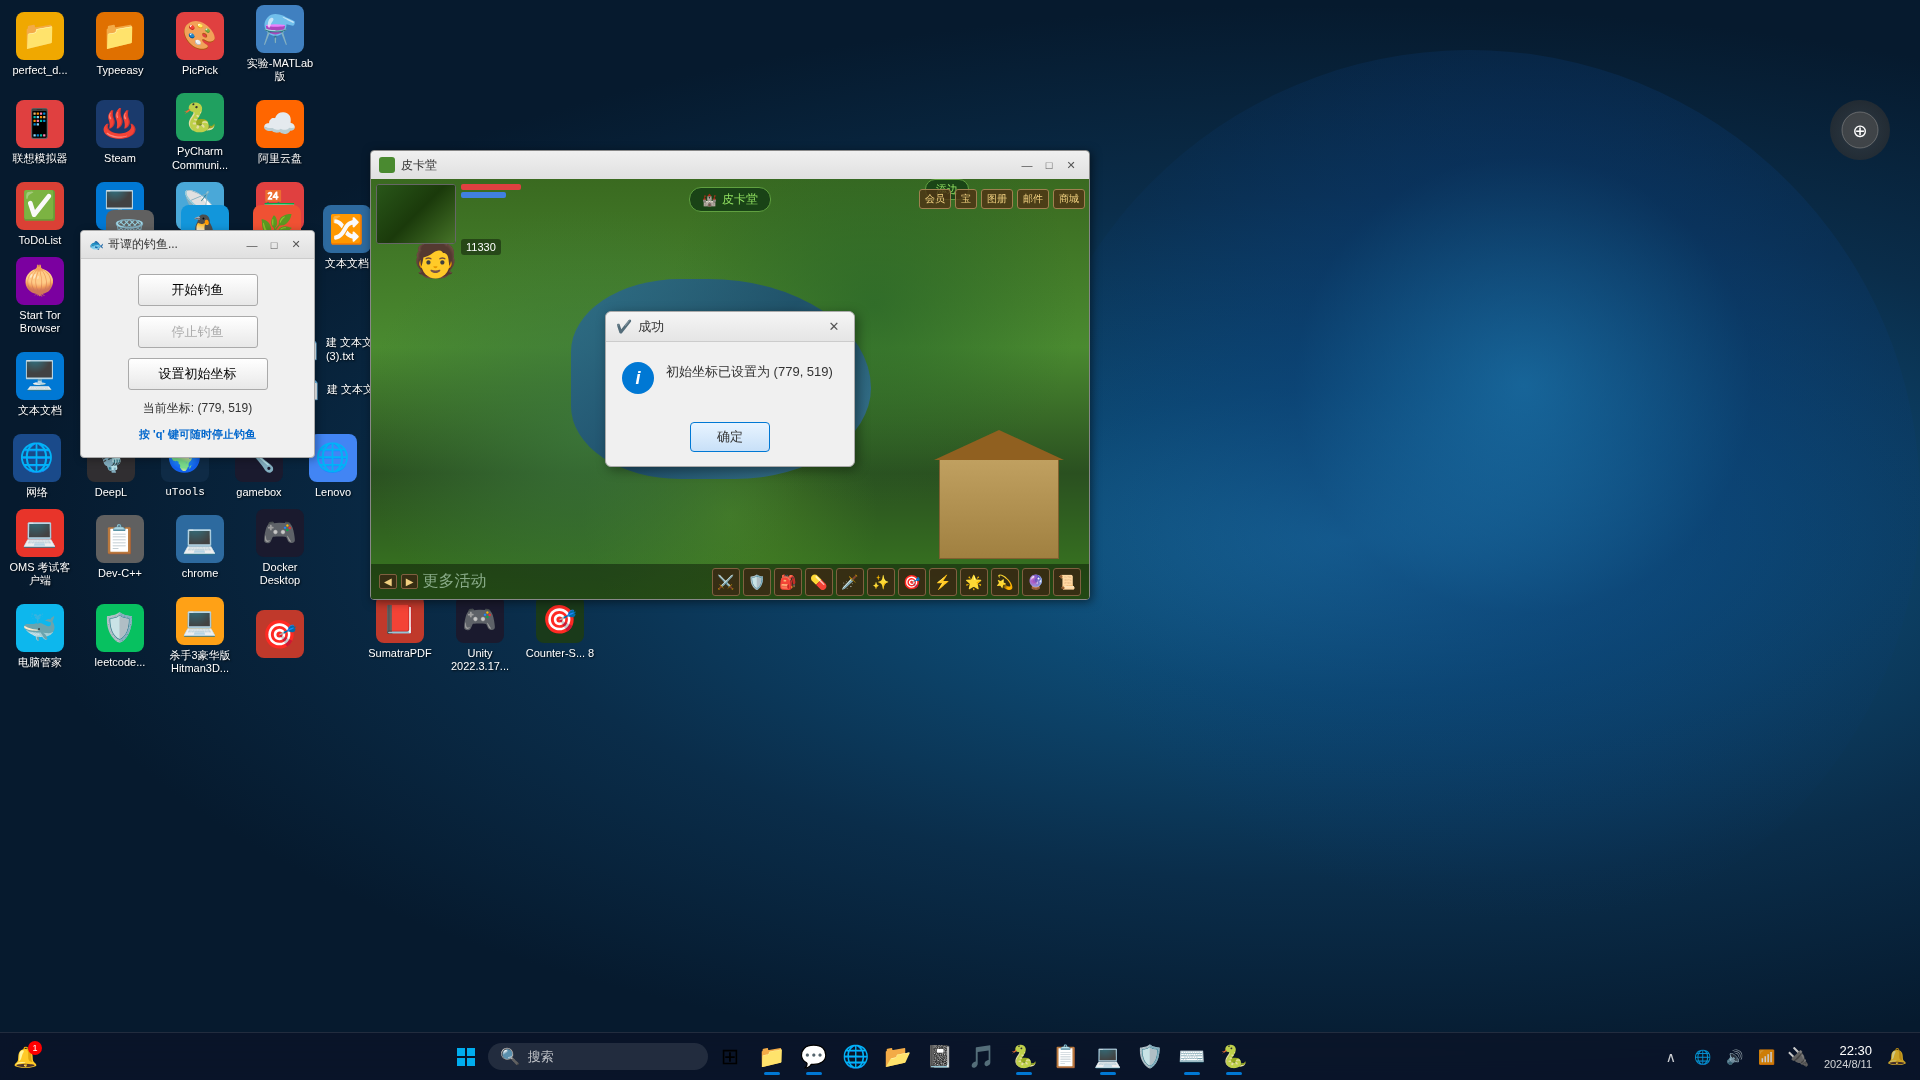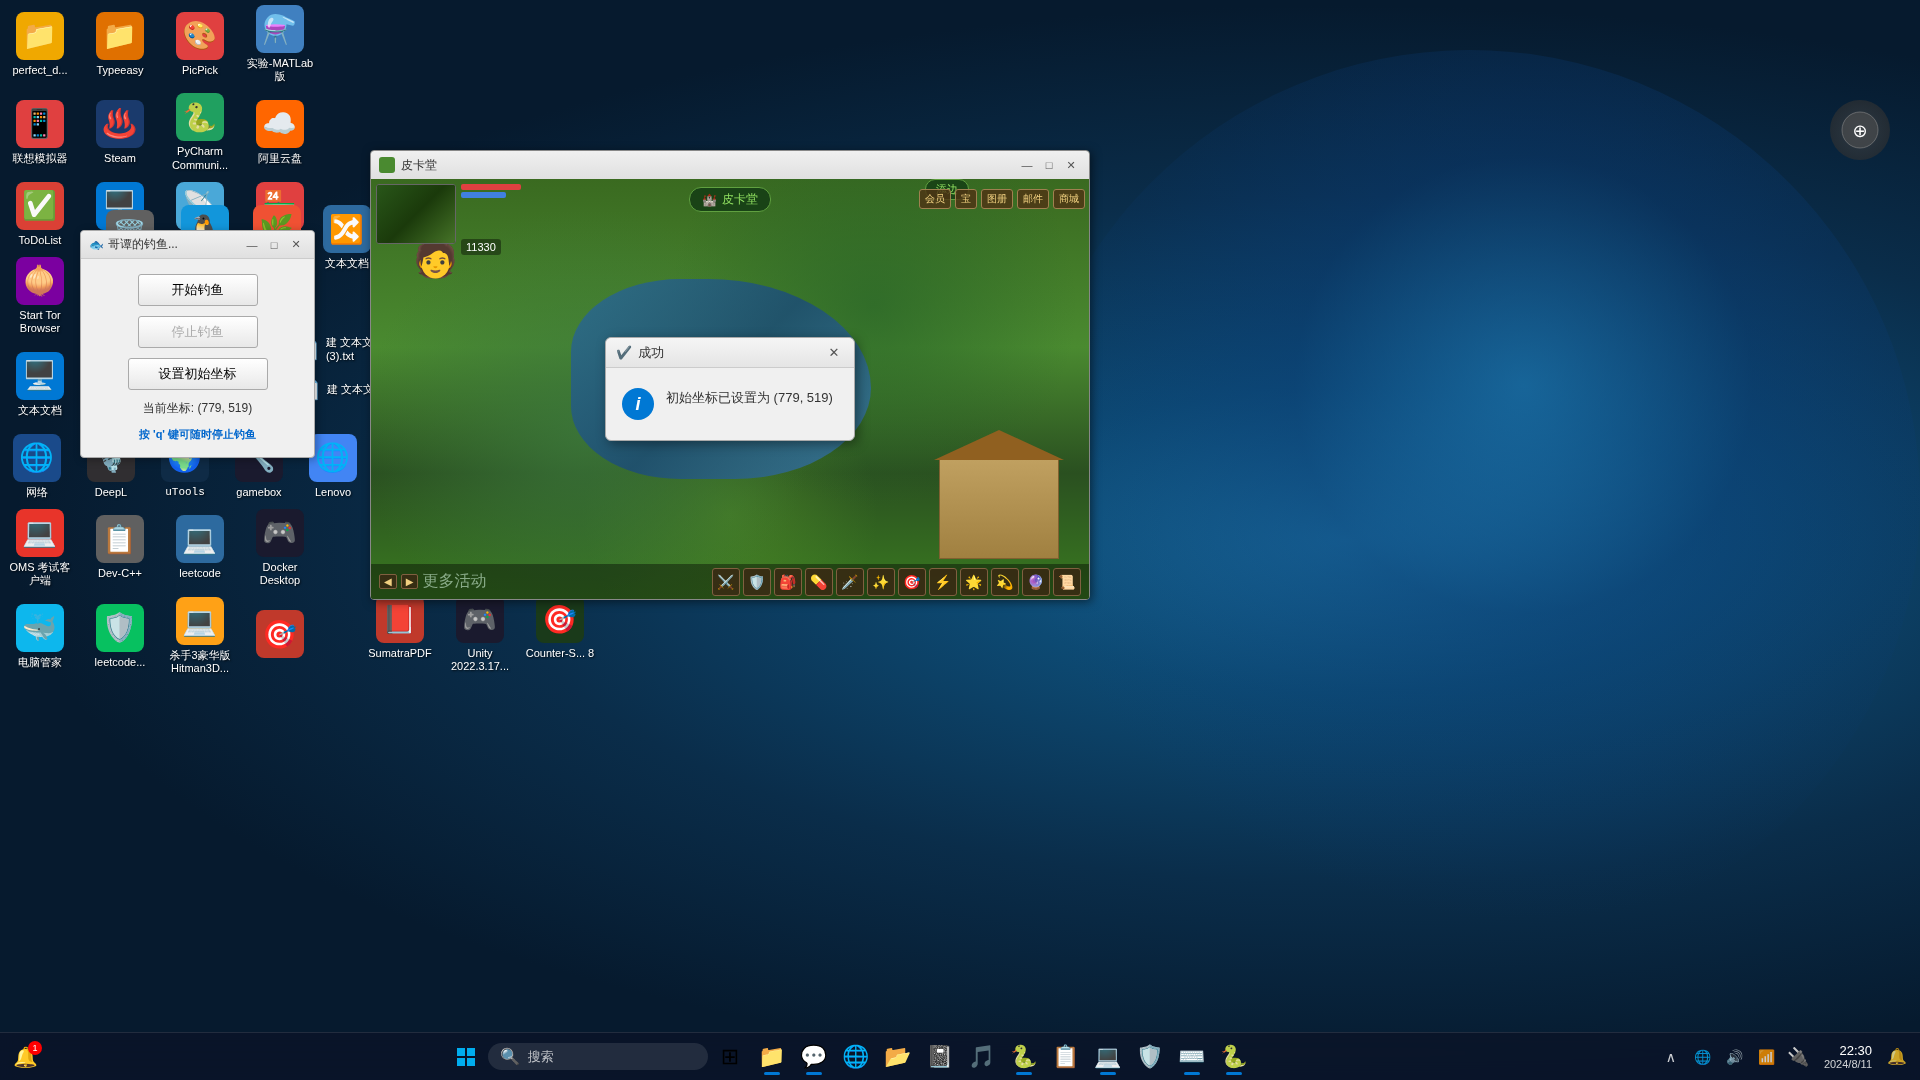--- a/index.html
+++ b/index.html
@@ -777,21 +777,21 @@
       <div class="desktop-icon" style="width:80px;">
         <div class="icon-img" style="background:#e8342a;">💻</div>
         <span class="icon-label">OMS 考试客户端</span>
       </div>
       <div class="desktop-icon" style="width:80px;">
         <div class="icon-img" style="background:#606060;">📋</div>
         <span class="icon-label">Dev-C++</span>
       </div>
       <div class="desktop-icon" style="width:80px;">
         <div class="icon-img" style="background:#2d6a9f;">💻</div>
-        <span class="icon-label">leetcode</span>
+        <span class="icon-label">chrome</span>
       </div>
       <div class="desktop-icon" style="width:80px;">
         <div class="icon-img" style="background:#1a1a2e;">🎮</div>
         <span class="icon-label">Docker Desktop</span>
       </div>
     </div>
 
     <div style="width:100%;display:flex;margin-top:0;">
       <div class="desktop-icon" style="width:80px;">
         <div class="icon-img" style="background:#0db7ed;">🐳</div>
@@ -970,20 +970,23 @@
         <div class="dialog-title-text">
           <span>✔️</span>
           <span>成功</span>
         </div>
         <button class="dialog-close">✕</button>
       </div>
       <div class="dialog-body">
         <div class="info-icon">i</div>
         <div class="dialog-message">初始坐标已设置为 (779, 519)</div>
       </div>
+      <div class="dialog-footer">
+        <button class="dialog-ok-btn">确定</button>
+      </div>
     </div>
 
   </div>
 </div>
 
 <div class="taskbar">
 
   <div class="taskbar-left">
     <div class="taskbar-notification">
       <span>🔔</span>

